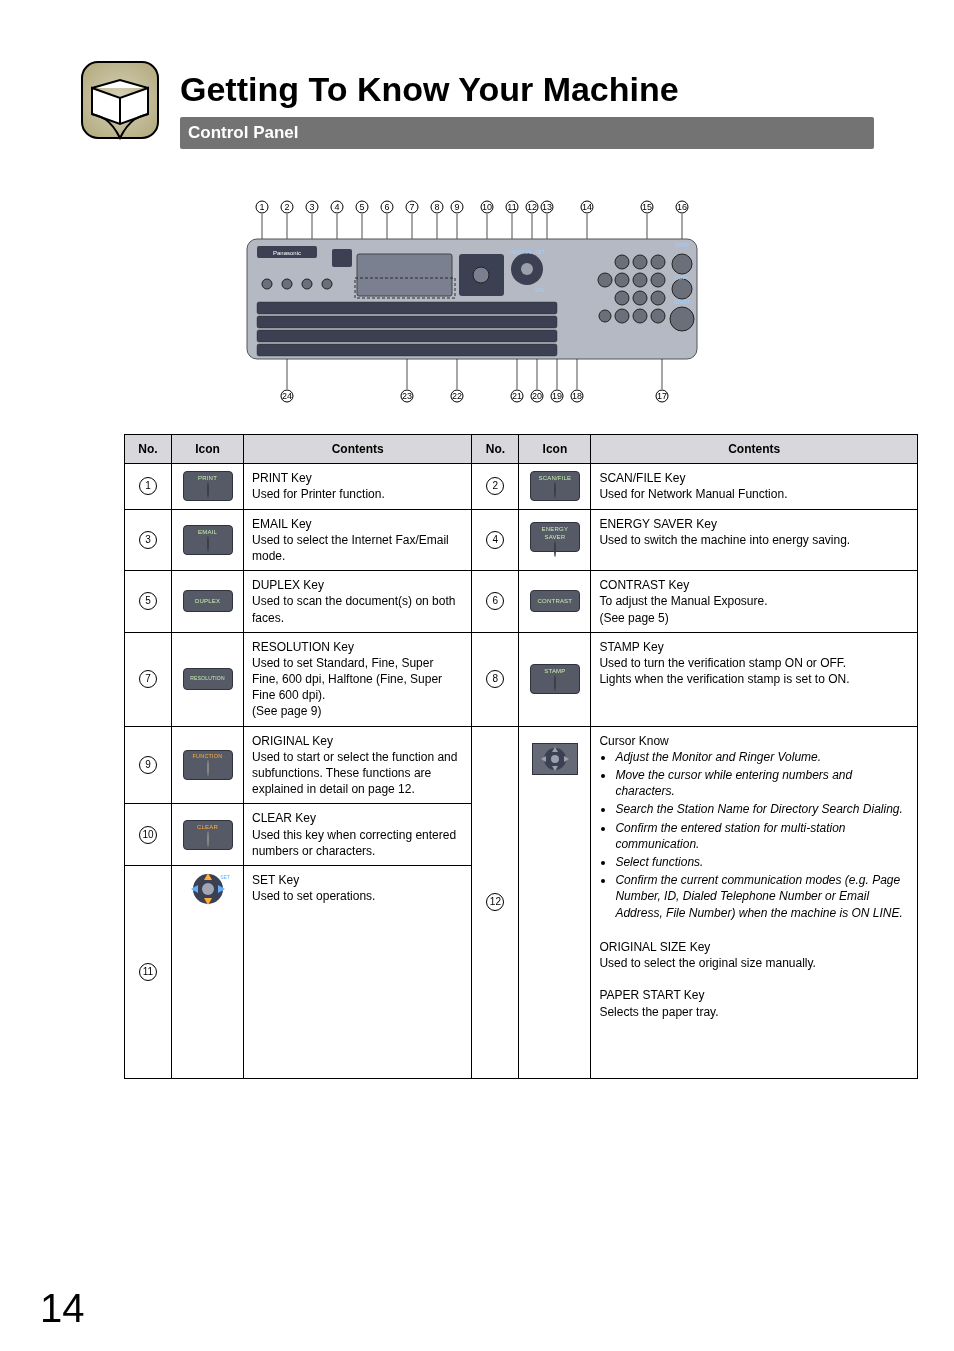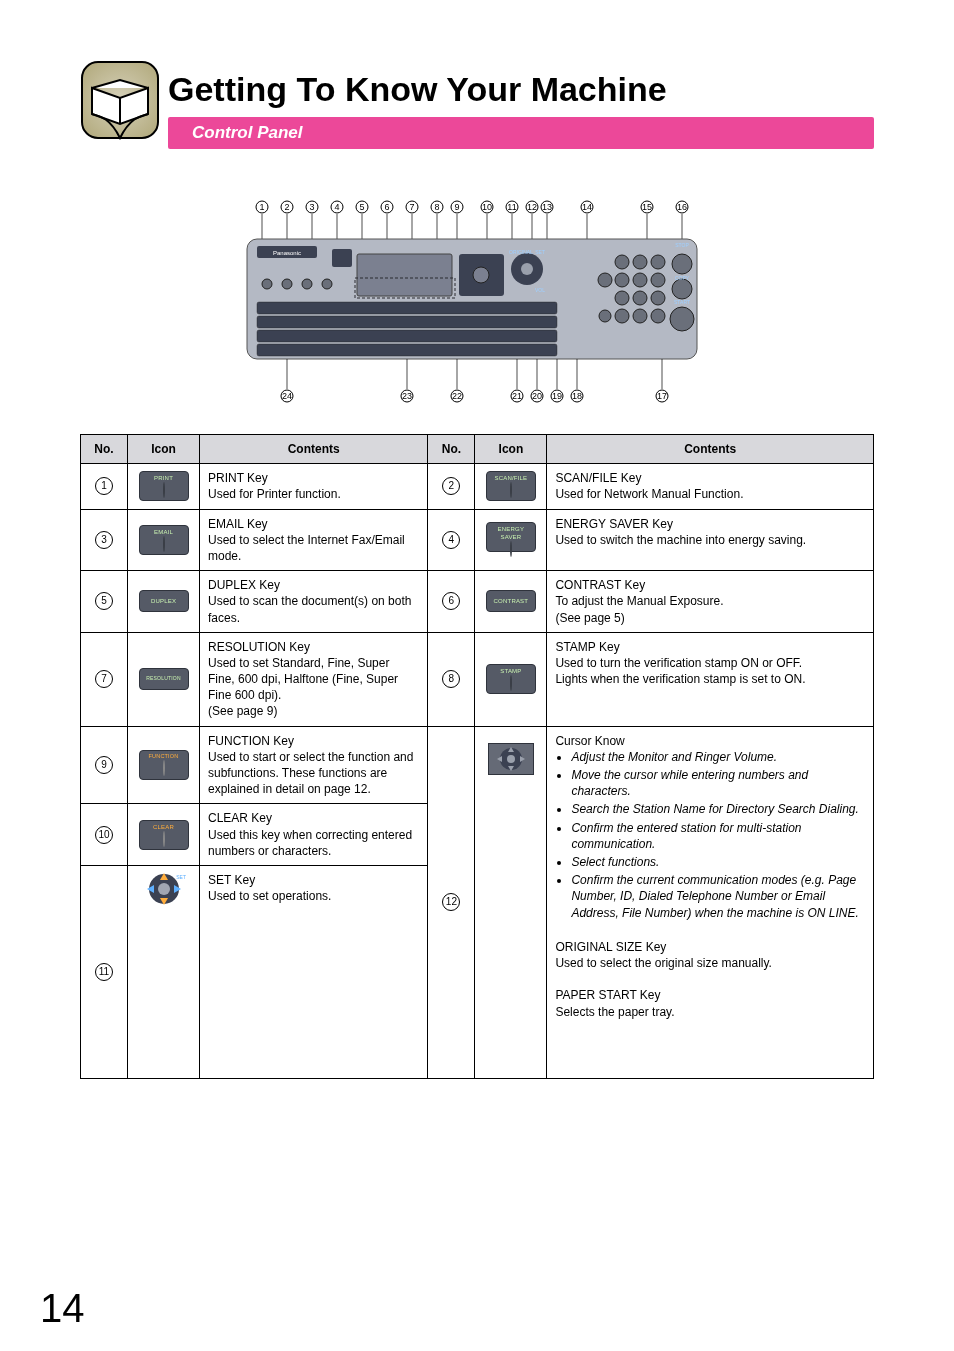--- a/index.html
+++ b/index.html
@@ -11,45 +11,44 @@
   .page {
     width: 954px;
     min-height: 1351px;
     position: relative;
     box-sizing: border-box;
     padding: 60px 80px 40px 80px;
   }
   .header-row {
     display: flex;
     align-items: flex-start;
-    gap: 8px;
+    gap: 20px;
     margin-bottom: 0;
     justify-content: center;
   }
   .header-icon {
     flex: 0 0 80px;
   }
   .header-title-block {
     flex: 1;
   }
   .main-title {
     font-size: 34px;
     font-weight: bold;
     margin: 10px 0 8px 0;
   }
   .subtitle-bar {
-    background: #ec4899;
+    background: #737373;
     color: #fff;
     font-size: 17px;
     font-weight: bold;
-    padding: 6px 24px;
+    padding: 6px 8px;
     border-radius: 2px;
     width: 100%;
     box-sizing: border-box;
-    font-style: italic;
   }
   .subtitle-bar::before {
     content: "";
   }
   .panel-image-wrap {
     width: 100%;
     display: flex;
     justify-content: center;
     margin: 40px 0 30px 0;
   }
@@ -57,20 +56,21 @@
     width: 500px;
     height: 210px;
   }
 
   
   table.key-table {
     border-collapse: collapse;
     width: 100%;
     font-size: 12px;
     line-height: 1.35;
+    margin-left: 44px;
   }
   .key-table th {
     background: #d8d8dc;
     font-weight: bold;
     padding: 6px 8px;
     border: 1px solid #000;
     text-align: center;
     font-size: 12px;
   }
   .key-table td {
@@ -398,21 +398,21 @@
 Lights when the verification stamp is set to ON.</span>
         </td>
       </tr>
 
       <tr>
         <td class="col-no"><span class="circled">9</span></td>
         <td class="col-icon">
           <span class="fake-icon dark"><span class="fake-icon-text" style="color:#ffad3c;font-size:5.5px">FUNCTION</span><span class="fake-dot white"></span></span>
         </td>
         <td class="col-contents">
-          <span class="key-title">FUNCTION Key</span><br>
+          <span class="key-title">ORIGINAL Key</span><br>
           <span>Used to start or select the function and subfunctions. These functions are explained in detail on page 12.</span>
         </td>
 
         <td class="col-no" rowspan="3"><span class="circled">12</span></td>
         <td class="col-icon" rowspan="3" style="vertical-align:top !important; padding-top:16px;">
           <span class="fake-icon-pad" style="display:inline-flex;align-items:center;justify-content:center;">
             <svg width="40" height="28" viewBox="0 0 40 28">
               <circle cx="20" cy="14" r="11" fill="#3b4152"></circle>
               <circle cx="20" cy="14" r="4" fill="#9aa0ac"></circle>
               <polygon points="20,2 17,7 23,7" fill="#9aa0ac"></polygon>

